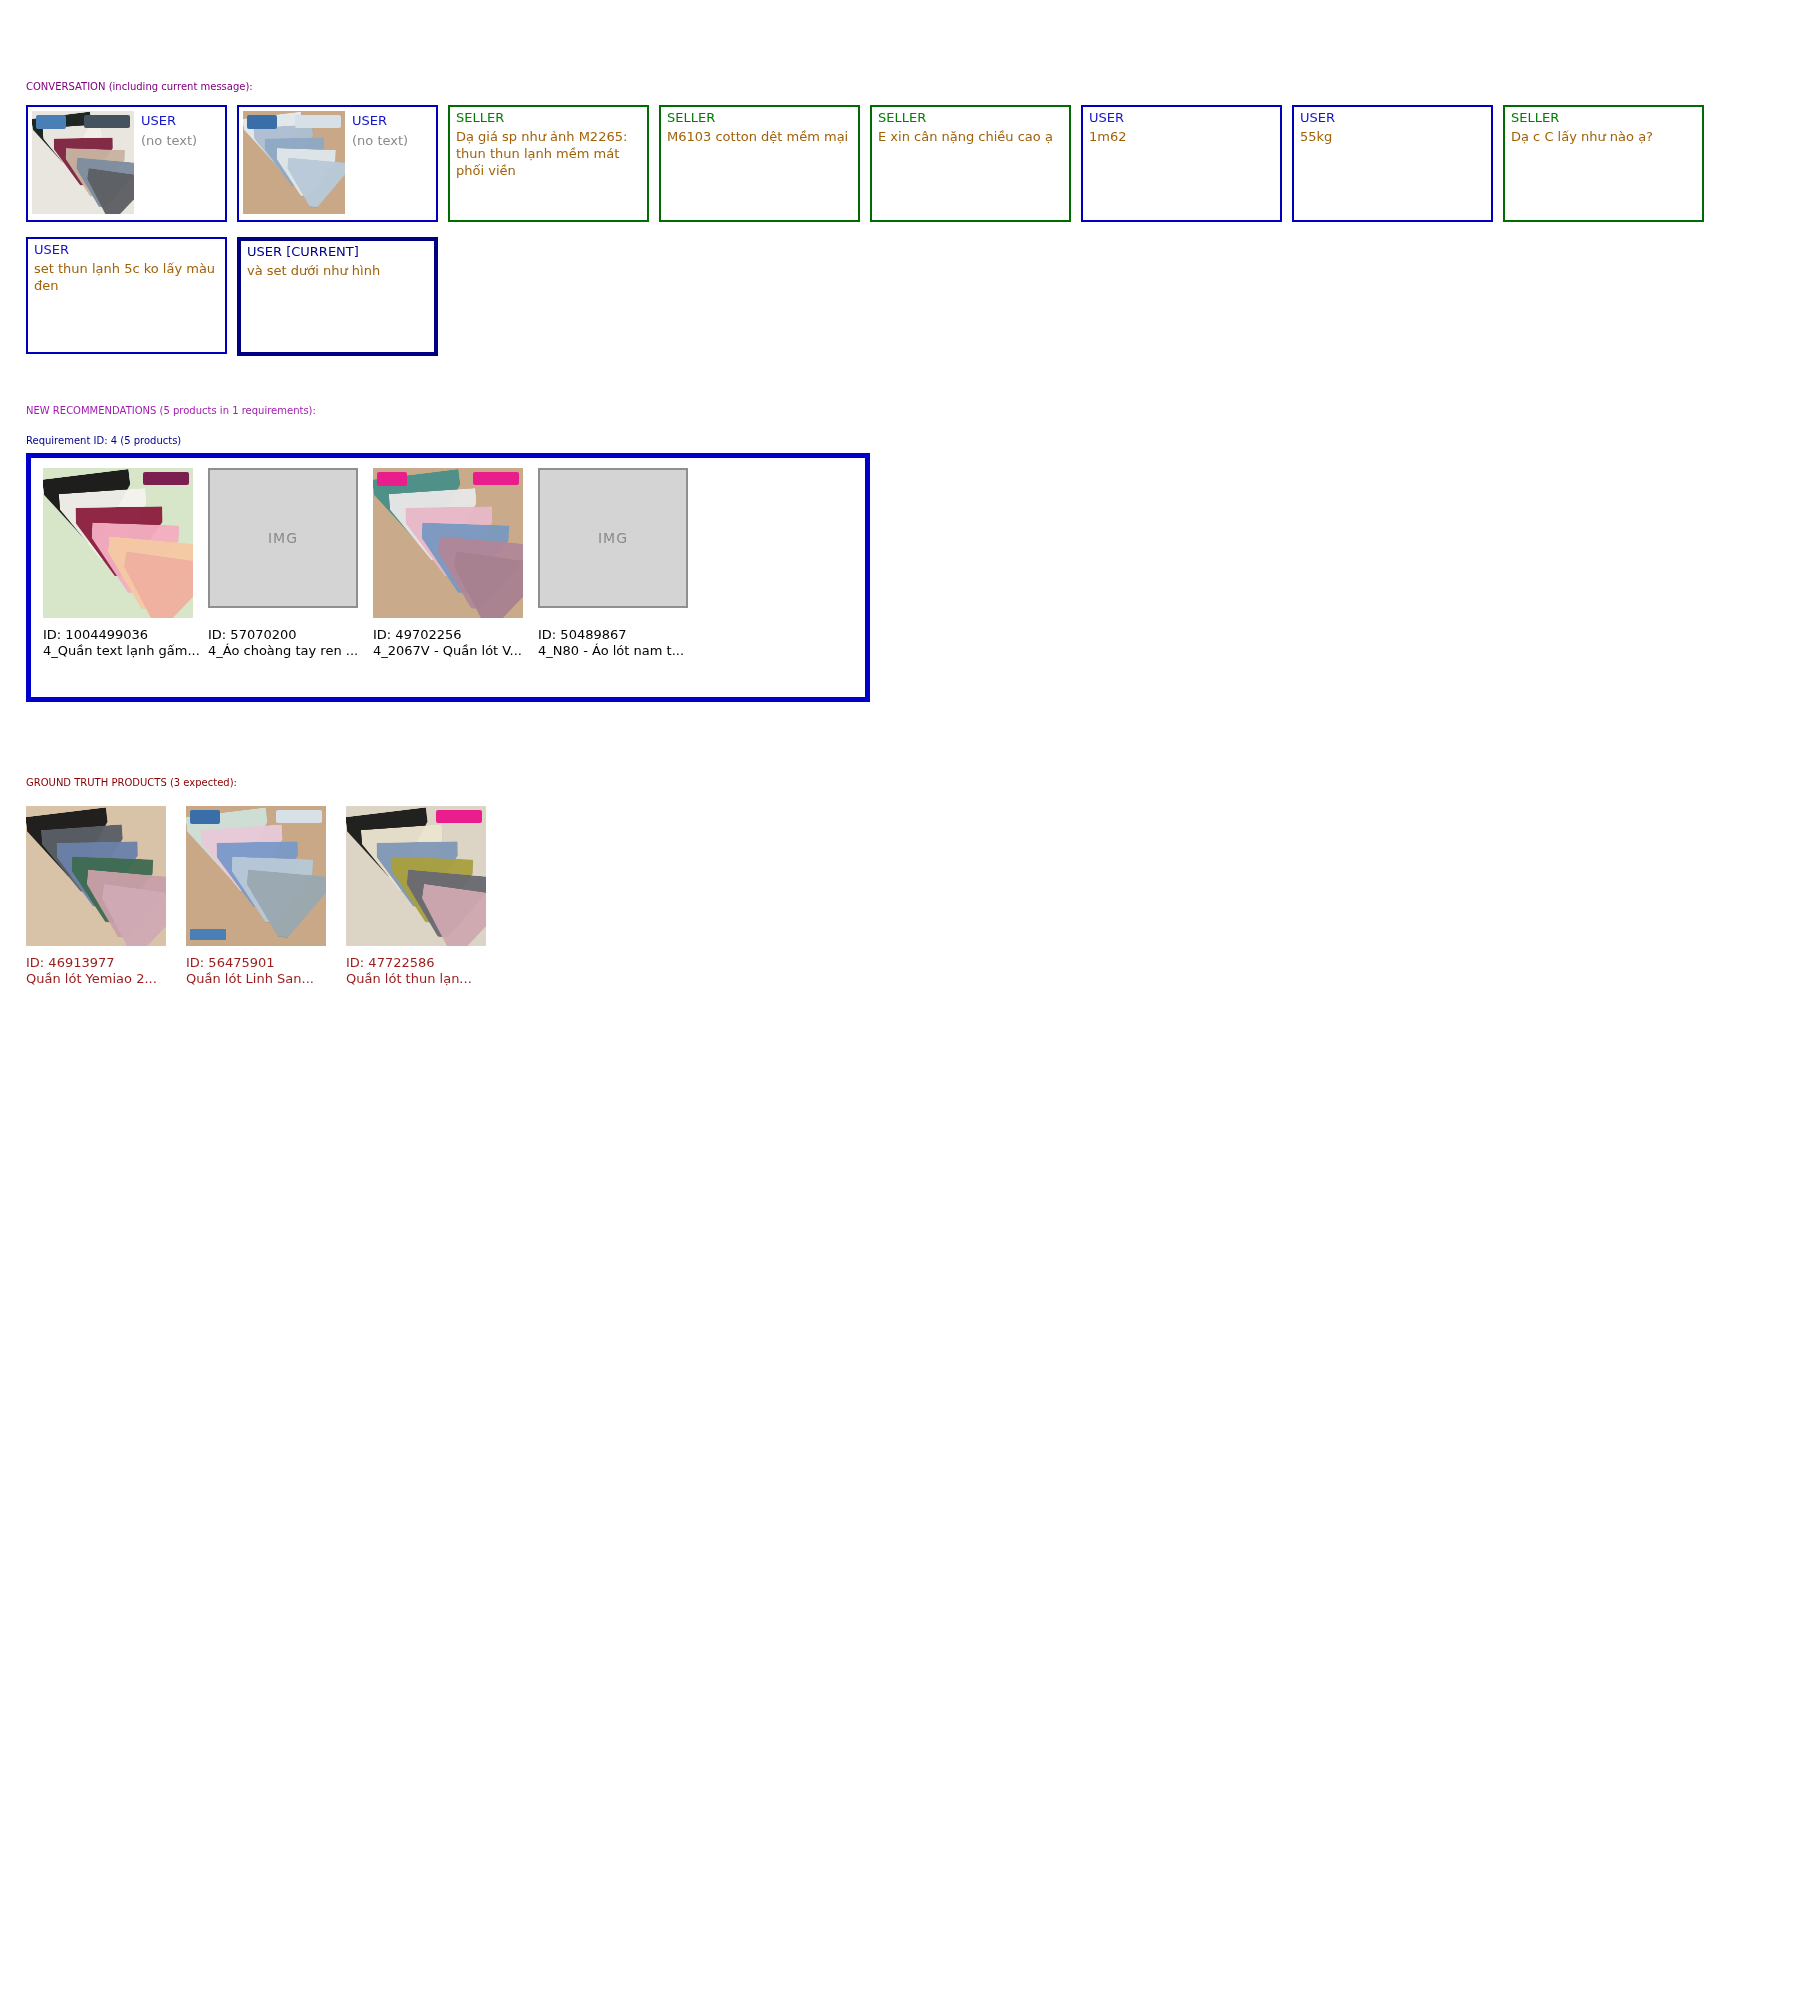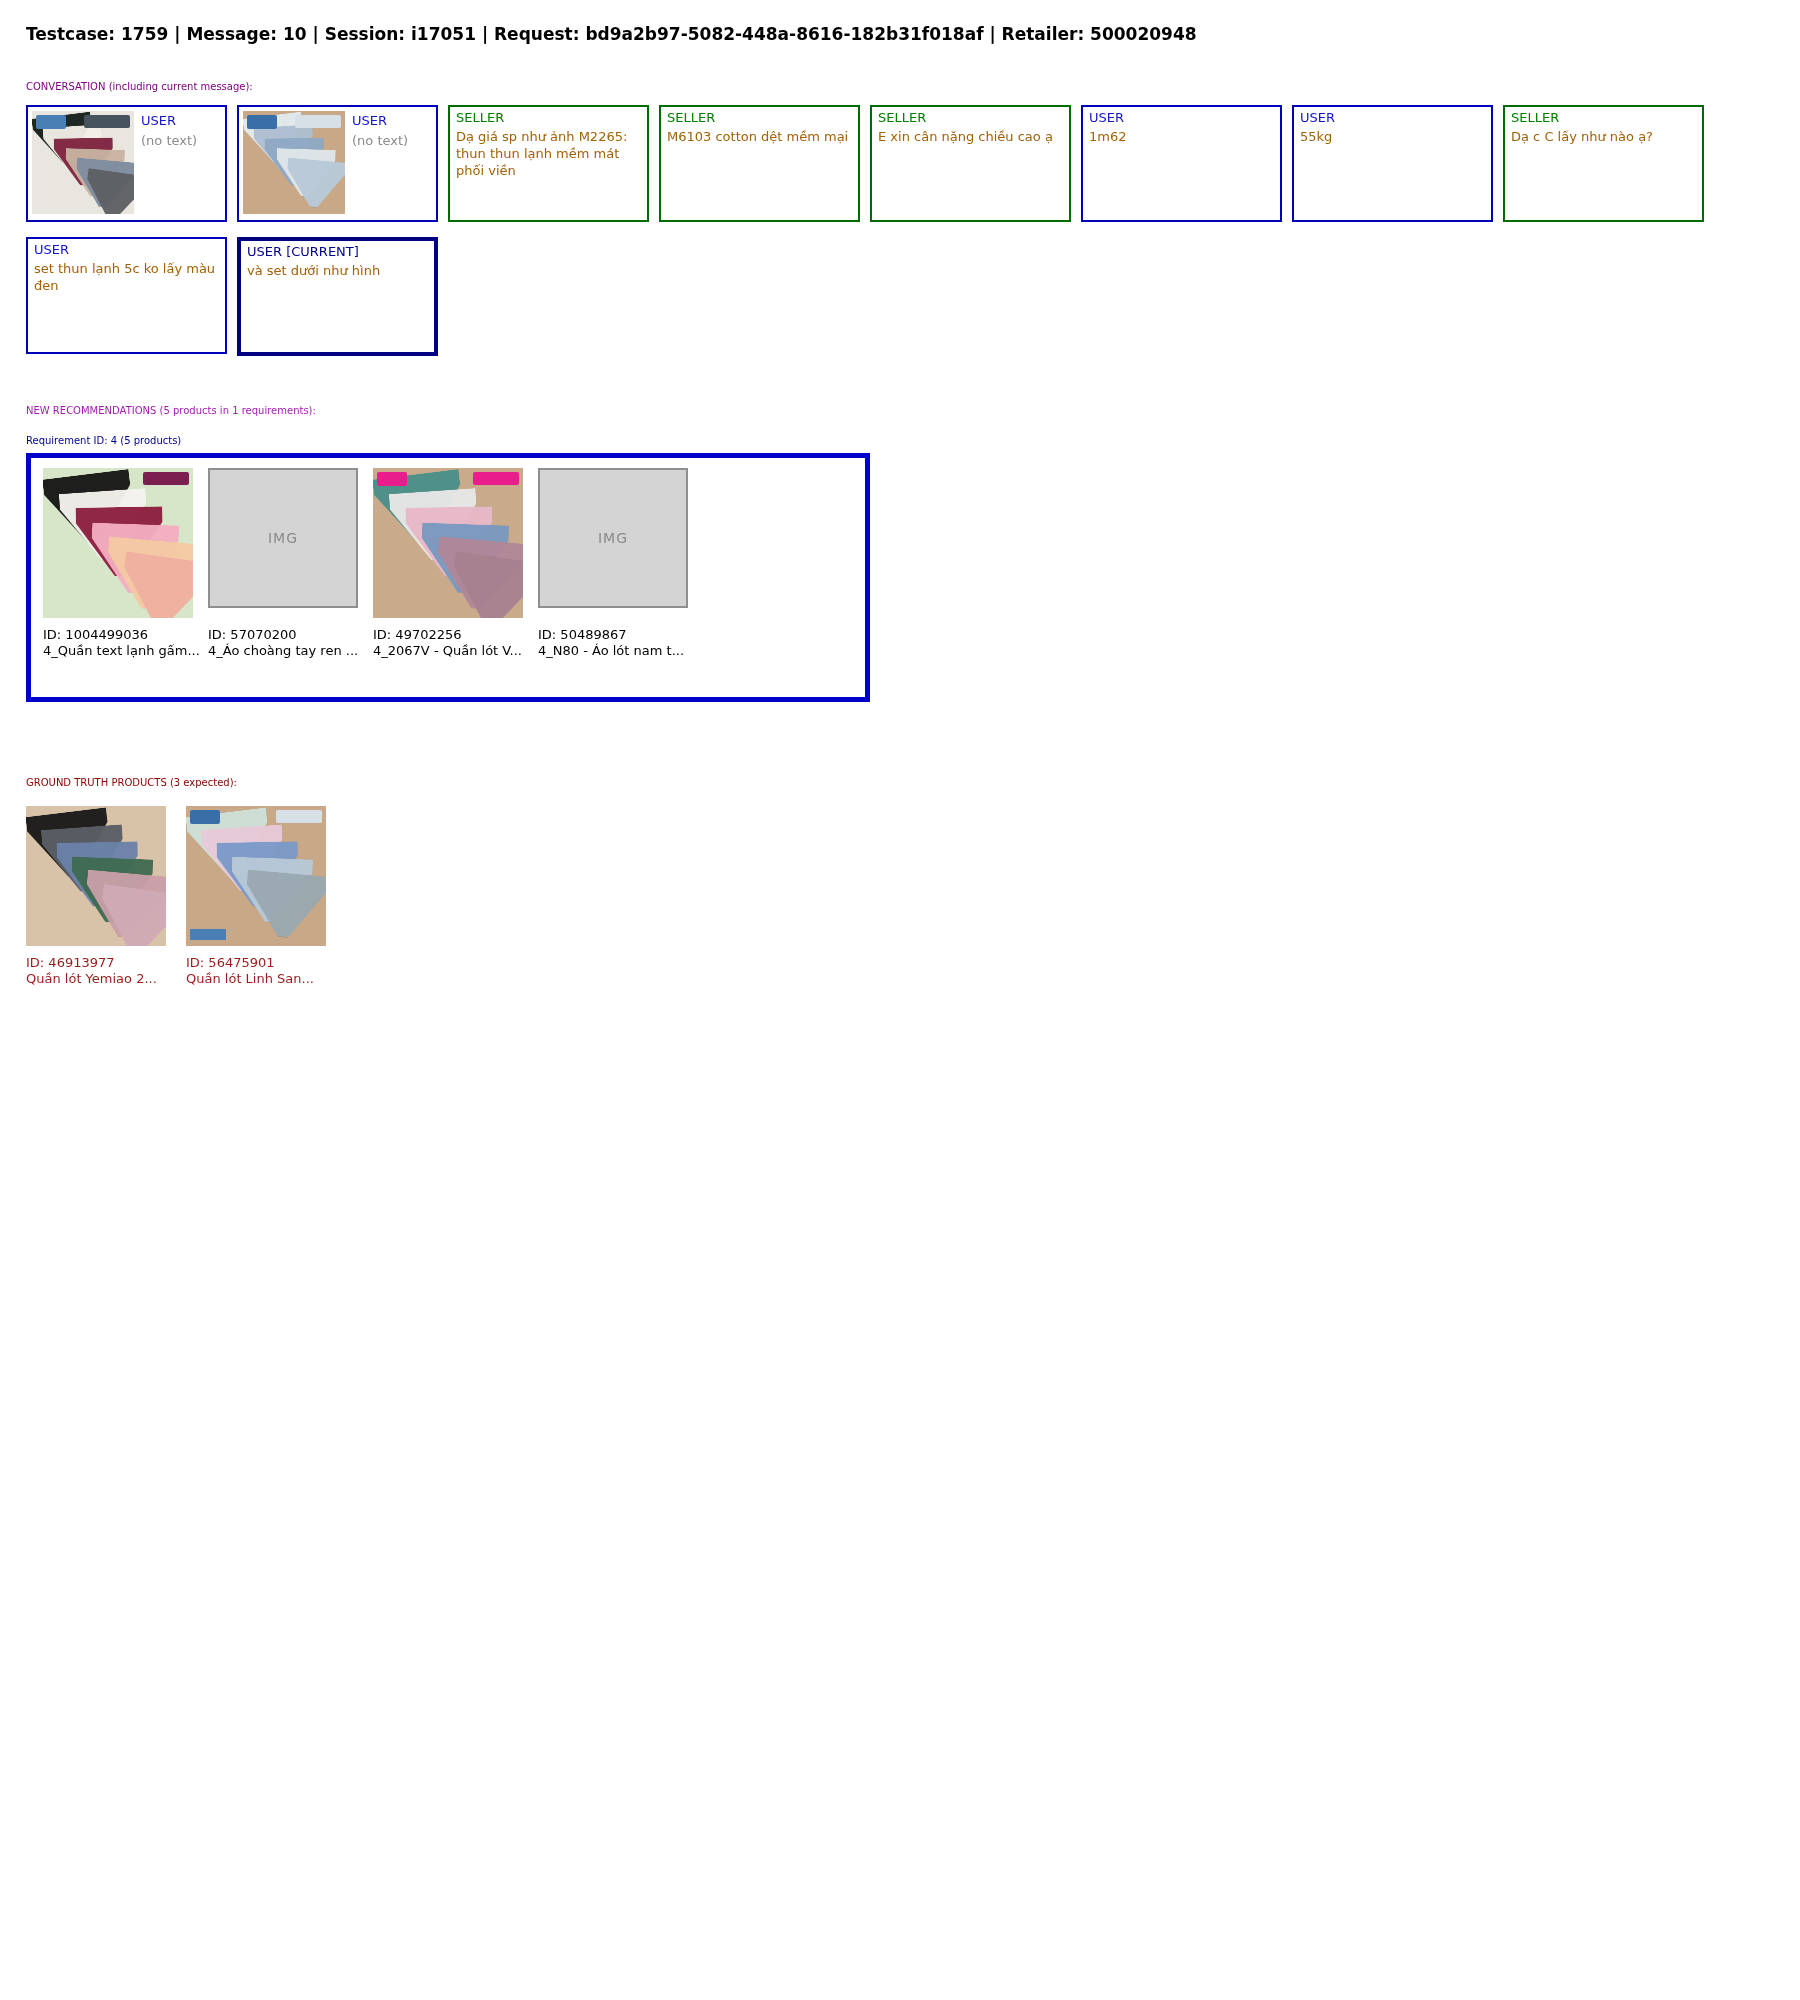--- a/index.html
+++ b/index.html
@@ -60,21 +60,20 @@
   .gt-card{width:140px;flex:none;}
   .gt-card .media{height:140px;}
   .gt-card .photo{width:140px;height:140px;}
   .gt-card .prod-id,.gt-card .prod-name{color:#9B1C1C;}
 </style>
 </head>
 <body>
 
 <div class="page">
 
-  <div class="page-title">Testcase: 1759 | Message: 10 | Session: i17051 | Request: bd9a2b97-5082-448a-8616-182b31f018af | Retailer: 500020948</div>
 
   <div class="section-heading conv-heading">CONVERSATION (including current message):</div>
 
   <div class="conv-row conv-row1">
 
     <div class="msg-box user">
       <div class="msg-flex">
         <div class="photo" style="background: rgb(233, 230, 223);">
             <i class="g" style="background: rgb(21, 32, 26); left: 2%; top: 4%; transform: rotate(-7deg); z-index: 0;"></i>
             <i class="g" style="background: rgb(242, 239, 233); left: 12%; top: 15%; transform: rotate(-4deg); z-index: 1;"></i>
@@ -248,16 +247,31 @@
             <i class="g" style="background: rgb(154, 168, 176); left: 42%; top: 48%; transform: rotate(5deg); z-index: 4;"></i>
             <i class="chip chip-tl" style="background: rgb(58, 110, 168); z-index: 20;"></i>
             <i class="chip chip-tr" style="background: rgb(215, 223, 231); z-index: 20;"></i>
             <i class="chip chip-bl" style="background: rgb(74, 127, 181); z-index: 20;"></i>
           </div>
       </div>
       <div class="prod-id">ID: 56475901</div>
       <div class="prod-name">Quần lót Linh San...</div>
     </div>
 
+    <div class="gt-card">
+      <div class="media">
+        <div class="photo" style="background: rgb(220, 212, 196);">
+            <i class="g" style="background: rgb(26, 26, 26); left: 2%; top: 4%; transform: rotate(-7deg); z-index: 0;"></i>
+            <i class="g" style="background: rgb(236, 228, 208); left: 12%; top: 15%; transform: rotate(-4deg); z-index: 1;"></i>
+            <i class="g" style="background: rgb(128, 152, 184); left: 22%; top: 26%; transform: rotate(-1deg); z-index: 2;"></i>
+            <i class="g" style="background: rgb(168, 160, 64); left: 32%; top: 37%; transform: rotate(2deg); z-index: 3;"></i>
+            <i class="g" style="background: rgb(106, 106, 114); left: 42%; top: 48%; transform: rotate(5deg); z-index: 4;"></i>
+            <i class="g" style="background: rgb(208, 168, 176); left: 52%; top: 59%; transform: rotate(8deg); z-index: 5;"></i>
+            <i class="chip chip-tr" style="background: rgb(233, 30, 140); z-index: 20;"></i>
+          </div>
+      </div>
+      <div class="prod-id">ID: 47722586</div>
+      <div class="prod-name">Quần lót thun lạn...</div>
+    </div>
 
   </div>
 
 </div>
 
 </body></html>

